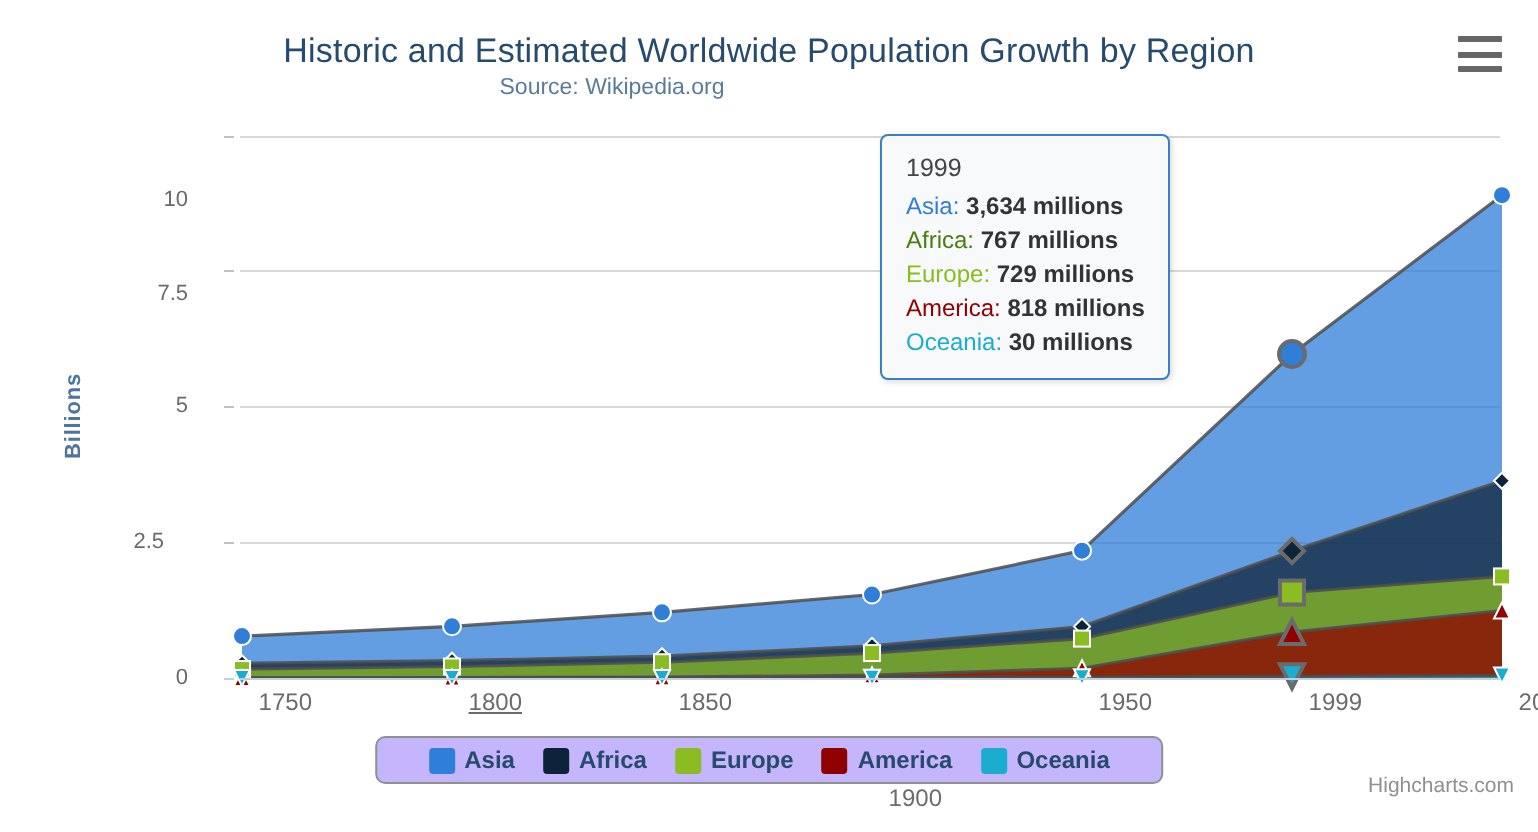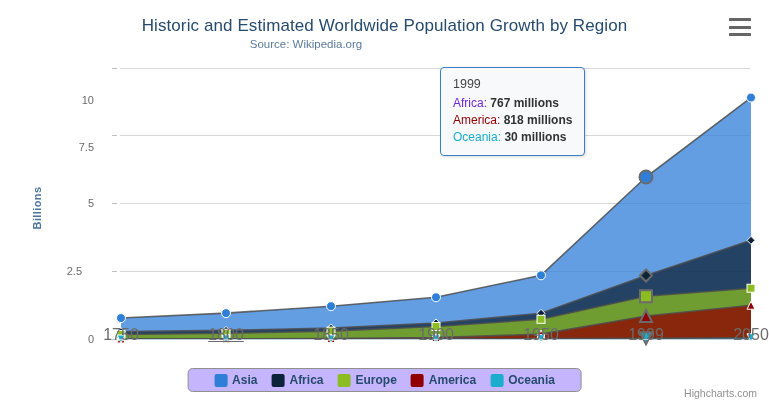--- a/index.html
+++ b/index.html
@@ -33,22 +33,22 @@
     transform:rotate(-90deg);transform-origin:center center;
     font-size:11px;font-weight:bold;color:#4d759e;letter-spacing:.4px;
   }
   .ytick{
     position:absolute;right:0;width:46px;text-align:right;
     font-size:11px;color:#6b6b6b;
   }
   .ytick span{display:block;transform:translateY(-50%);}
   .ytick-mark{position:absolute;width:5px;height:1px;background:#c0c0c0;}
   .xtick{
-    position:absolute;top:326px;width:70px;text-align:center;
-    font-size:16px;color:#6b6b6b;
+    position:absolute;top:344px;width:70px;text-align:right;
+    font-size:12px;color:#6b6b6b;
   }
 
   
   .gridline{position:absolute;left:120px;width:630px;height:1px;background:#d8d8d8;}
   .axisline{position:absolute;left:120px;width:630px;height:1px;background:#c0d0e0;}
 
   
   .plot{position:absolute;left:0;top:0;width:769px;height:416px;}
   svg{display:block;}
 
@@ -180,29 +180,31 @@
           </g>
       </g>
     </svg>
   </div>
 
   <div class="axisline" style="top:339px;"></div>
 
   <div class="xtick" style="left:86px;">1750</div>
   <div class="xtick" style="left:191px;text-decoration:underline;">1800</div>
   <div class="xtick" style="left:296px;">1850</div>
-  <div class="xtick" style="left:401px;">1900</div>
+  <div class="xtick" style="left:401px;margin-top:48px;">1900</div>
   <div class="xtick" style="left:506px;">1950</div>
   <div class="xtick" style="left:611px;">1999</div>
   <div class="xtick" style="left:716px;">2050</div>
 
   <div class="tooltip">
     <div class="tt-head">1999</div>
     <div id="tt-rows">
-        <div class="tt-row"><span class="tt-key" style="color: #6d28d9; margin-top: 25px;">Africa: </span><span class="tt-val">767 millions</span></div>
+        <div class="tt-row"><span class="tt-key" style="color: rgb(47, 126, 216);">Asia: </span><span class="tt-val">3,634 millions</span></div>
+        <div class="tt-row"><span class="tt-key" style="color: #4d7c0f; margin-top: 25px;">Africa: </span><span class="tt-val">767 millions</span></div>
+        <div class="tt-row"><span class="tt-key" style="color: rgb(139, 188, 33);">Europe: </span><span class="tt-val">729 millions</span></div>
         <div class="tt-row"><span class="tt-key" style="color: rgb(145, 0, 0);">America: </span><span class="tt-val">818 millions</span></div>
         <div class="tt-row"><span class="tt-key" style="color: rgb(26, 173, 206);">Oceania: </span><span class="tt-val">30 millions</span></div>
       </div>
   </div>
 
   <div class="legend">
     <div class="legend-item">
       <span class="legend-swatch" style="background: rgb(47, 126, 216);"></span>
       <span class="legend-label">Asia</span>
     </div>

